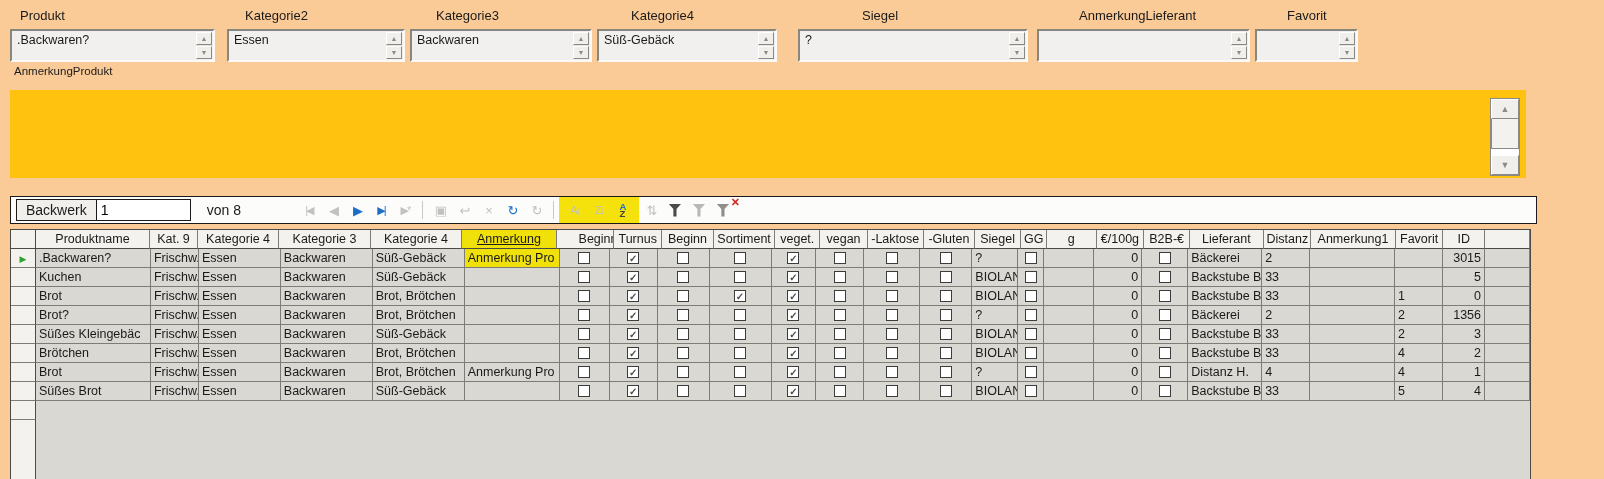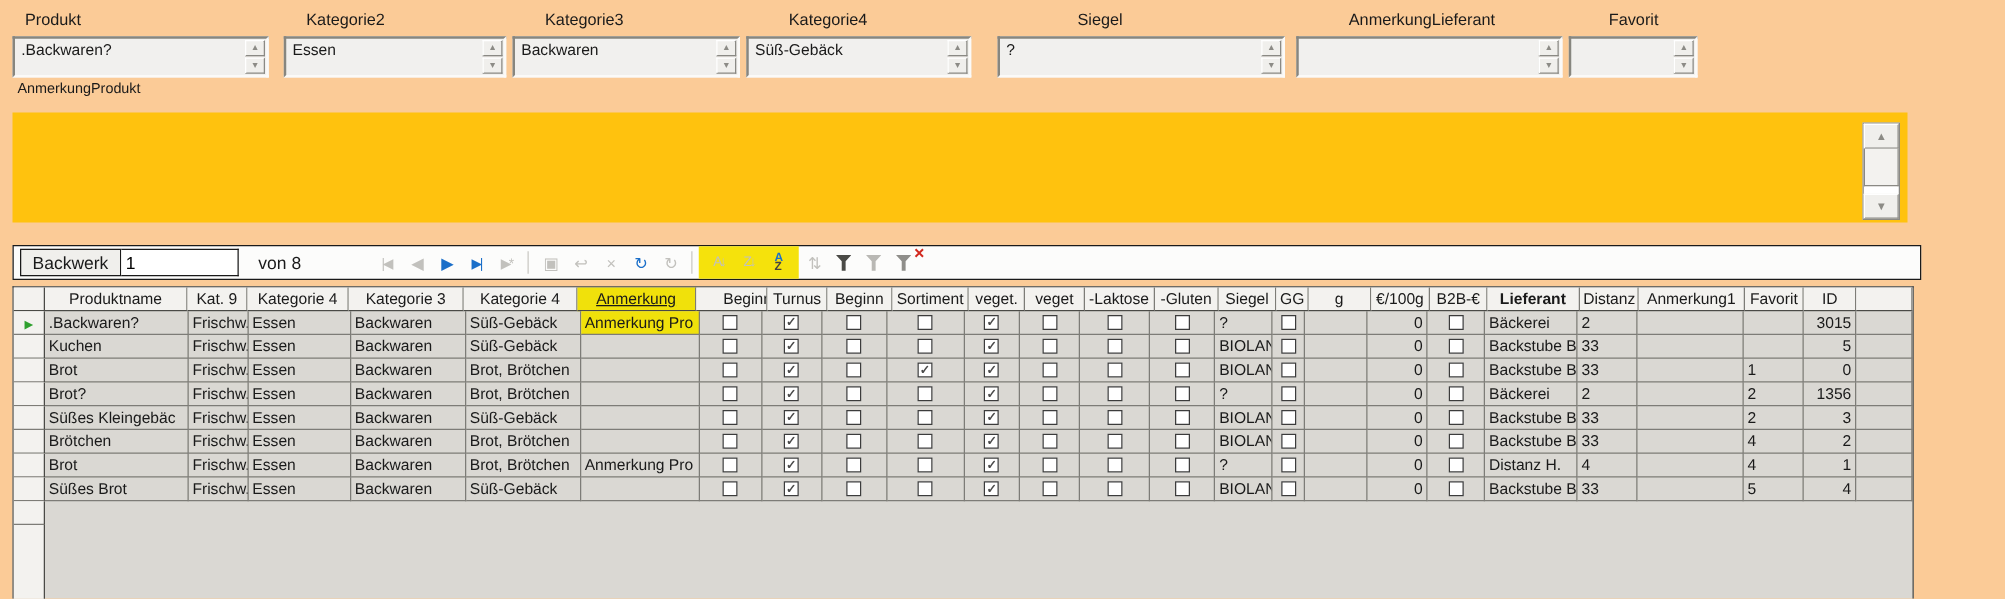--- a/index.html
+++ b/index.html
@@ -171,29 +171,29 @@
       <div class="tcell head-label" style="width: 48px;">Kat. 9</div>
       <div class="tcell head-label" style="width: 82px;">Kategorie 4</div>
       <div class="tcell head-label" style="width: 92px;">Kategorie 3</div>
       <div class="tcell head-label" style="width: 92px;">Kategorie 4</div>
       <div class="tcell head-label hl-col" style="width: 95px;">Anmerkung</div>
       <div class="tcell head-label" style="width: 58px; padding-left: 22px;">Beginn</div>
       <div class="tcell head-label" style="width: 48px;">Turnus</div>
       <div class="tcell head-label" style="width: 52px;">Beginn</div>
       <div class="tcell head-label" style="width: 62px;">Sortiment</div>
       <div class="tcell head-label" style="width: 45px;">veget.</div>
-      <div class="tcell head-label" style="width: 48px;">veget</div>
+      <div class="tcell head-label" style="width: 48px;">vegan</div>
       <div class="tcell head-label" style="width: 56px;">-Laktose</div>
       <div class="tcell head-label" style="width: 52px;">-Gluten</div>
       <div class="tcell head-label" style="width: 46px;">Siegel</div>
       <div class="tcell head-label" style="width: 26px;">GG</div>
       <div class="tcell head-label" style="width: 50px;">g</div>
       <div class="tcell head-label" style="width: 48px;">€/100g</div>
       <div class="tcell head-label" style="width: 46px;">B2B-€</div>
-      <div class="tcell head-label" style="width: 74px; font-weight: bold;">Lieferant</div>
+      <div class="tcell head-label" style="width: 74px;">Lieferant</div>
       <div class="tcell head-label" style="width: 48px;">Distanz</div>
       <div class="tcell head-label" style="width: 85px;">Anmerkung1</div>
       <div class="tcell head-label" style="width: 48px;">Favorit</div>
       <div class="tcell head-label" style="width: 42px;">ID</div>
       <div class="tcell head-label" style="width: 45px;"></div>
     </div>
     <div class="trow">
       <div class="tcell selcell"><span class="cur-arrow">▶</span></div>
       <div class="tcell" style="width: 115px;">.Backwaren?</div>
       <div class="tcell" style="width: 48px;">Frischw.</div>

